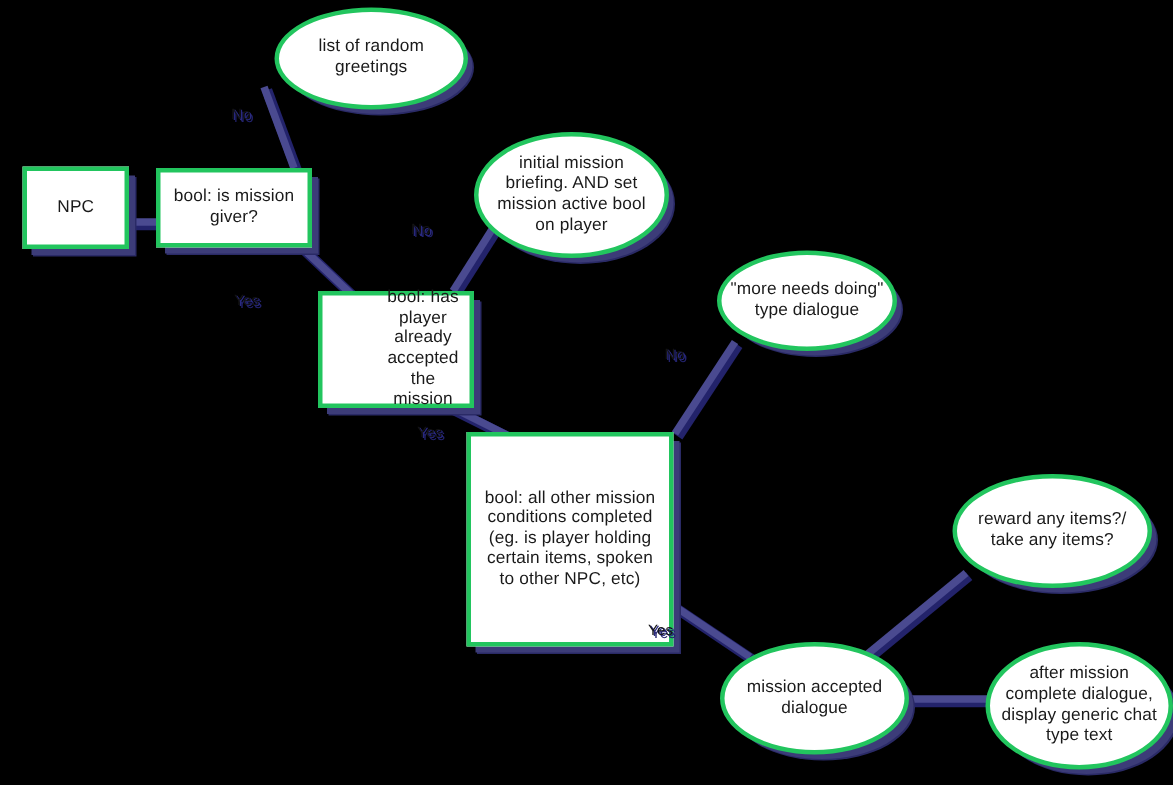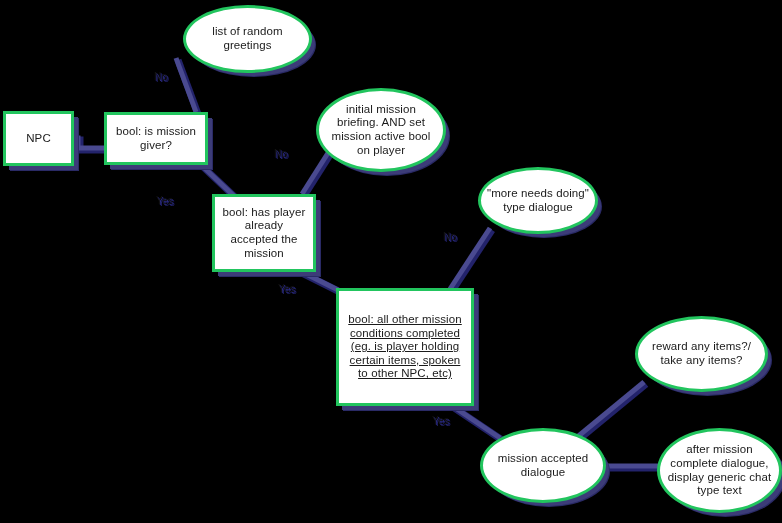--- a/index.html
+++ b/index.html
@@ -84,41 +84,41 @@
       <path d="M198,162 L234,196"></path>
       <path d="M302,194 L328,153"></path>
       <path d="M298,270 L338,290"></path>
       <path d="M450,289 L490,228"></path>
       <path d="M448,403 L500,438"></path>
       <path d="M576,438 L644,382"></path>
       <path d="M600,466 L658,466"></path>
     </g>
   </svg>
 
-  <div class="node rect" style="left:3px; top:111px; width:71px; height:55px;">
+  <div class="node rect" style="left:15px; top:111px; width:71px; height:55px;">
     <span>NPC</span>
   </div>
 
   <div class="node rect" style="left:104px; top:112px; width:104px; height:53px;">
     <span>bool: is mission giver?</span>
   </div>
 
   <div class="node ellipse" style="left:183px; top:5px; width:129px; height:68px;">
     <span>list of random greetings</span>
   </div>
 
-  <div class="node rect" style="left:212px; top:194px; width:104px; height:78px;">
+  <div class="node rect" style="left:212px; top:194px; width:104px; height:78px;padding-left:36px;">
     <span>bool: has player already accepted the mission</span>
   </div>
 
   <div class="node ellipse" style="left:316px; top:88px; width:130px; height:84px;">
     <span>initial mission briefing. AND set mission active bool on player</span>
   </div>
 
-  <div class="node rect" style="left:336px; top:288px; width:138px; height:118px;text-decoration:underline;">
+  <div class="node rect" style="left:311px; top:288px; width:138px; height:143px;">
     <span>bool: all other mission conditions completed (eg. is player holding certain items, spoken to other NPC, etc)</span>
   </div>
 
   <div class="node ellipse" style="left:478px; top:167px; width:120px; height:67px;">
     <span>"more needs doing" type dialogue</span>
   </div>
 
   <div class="node ellipse" style="left:480px; top:428px; width:126px; height:75px;">
     <span>mission accepted dialogue</span>
   </div>

